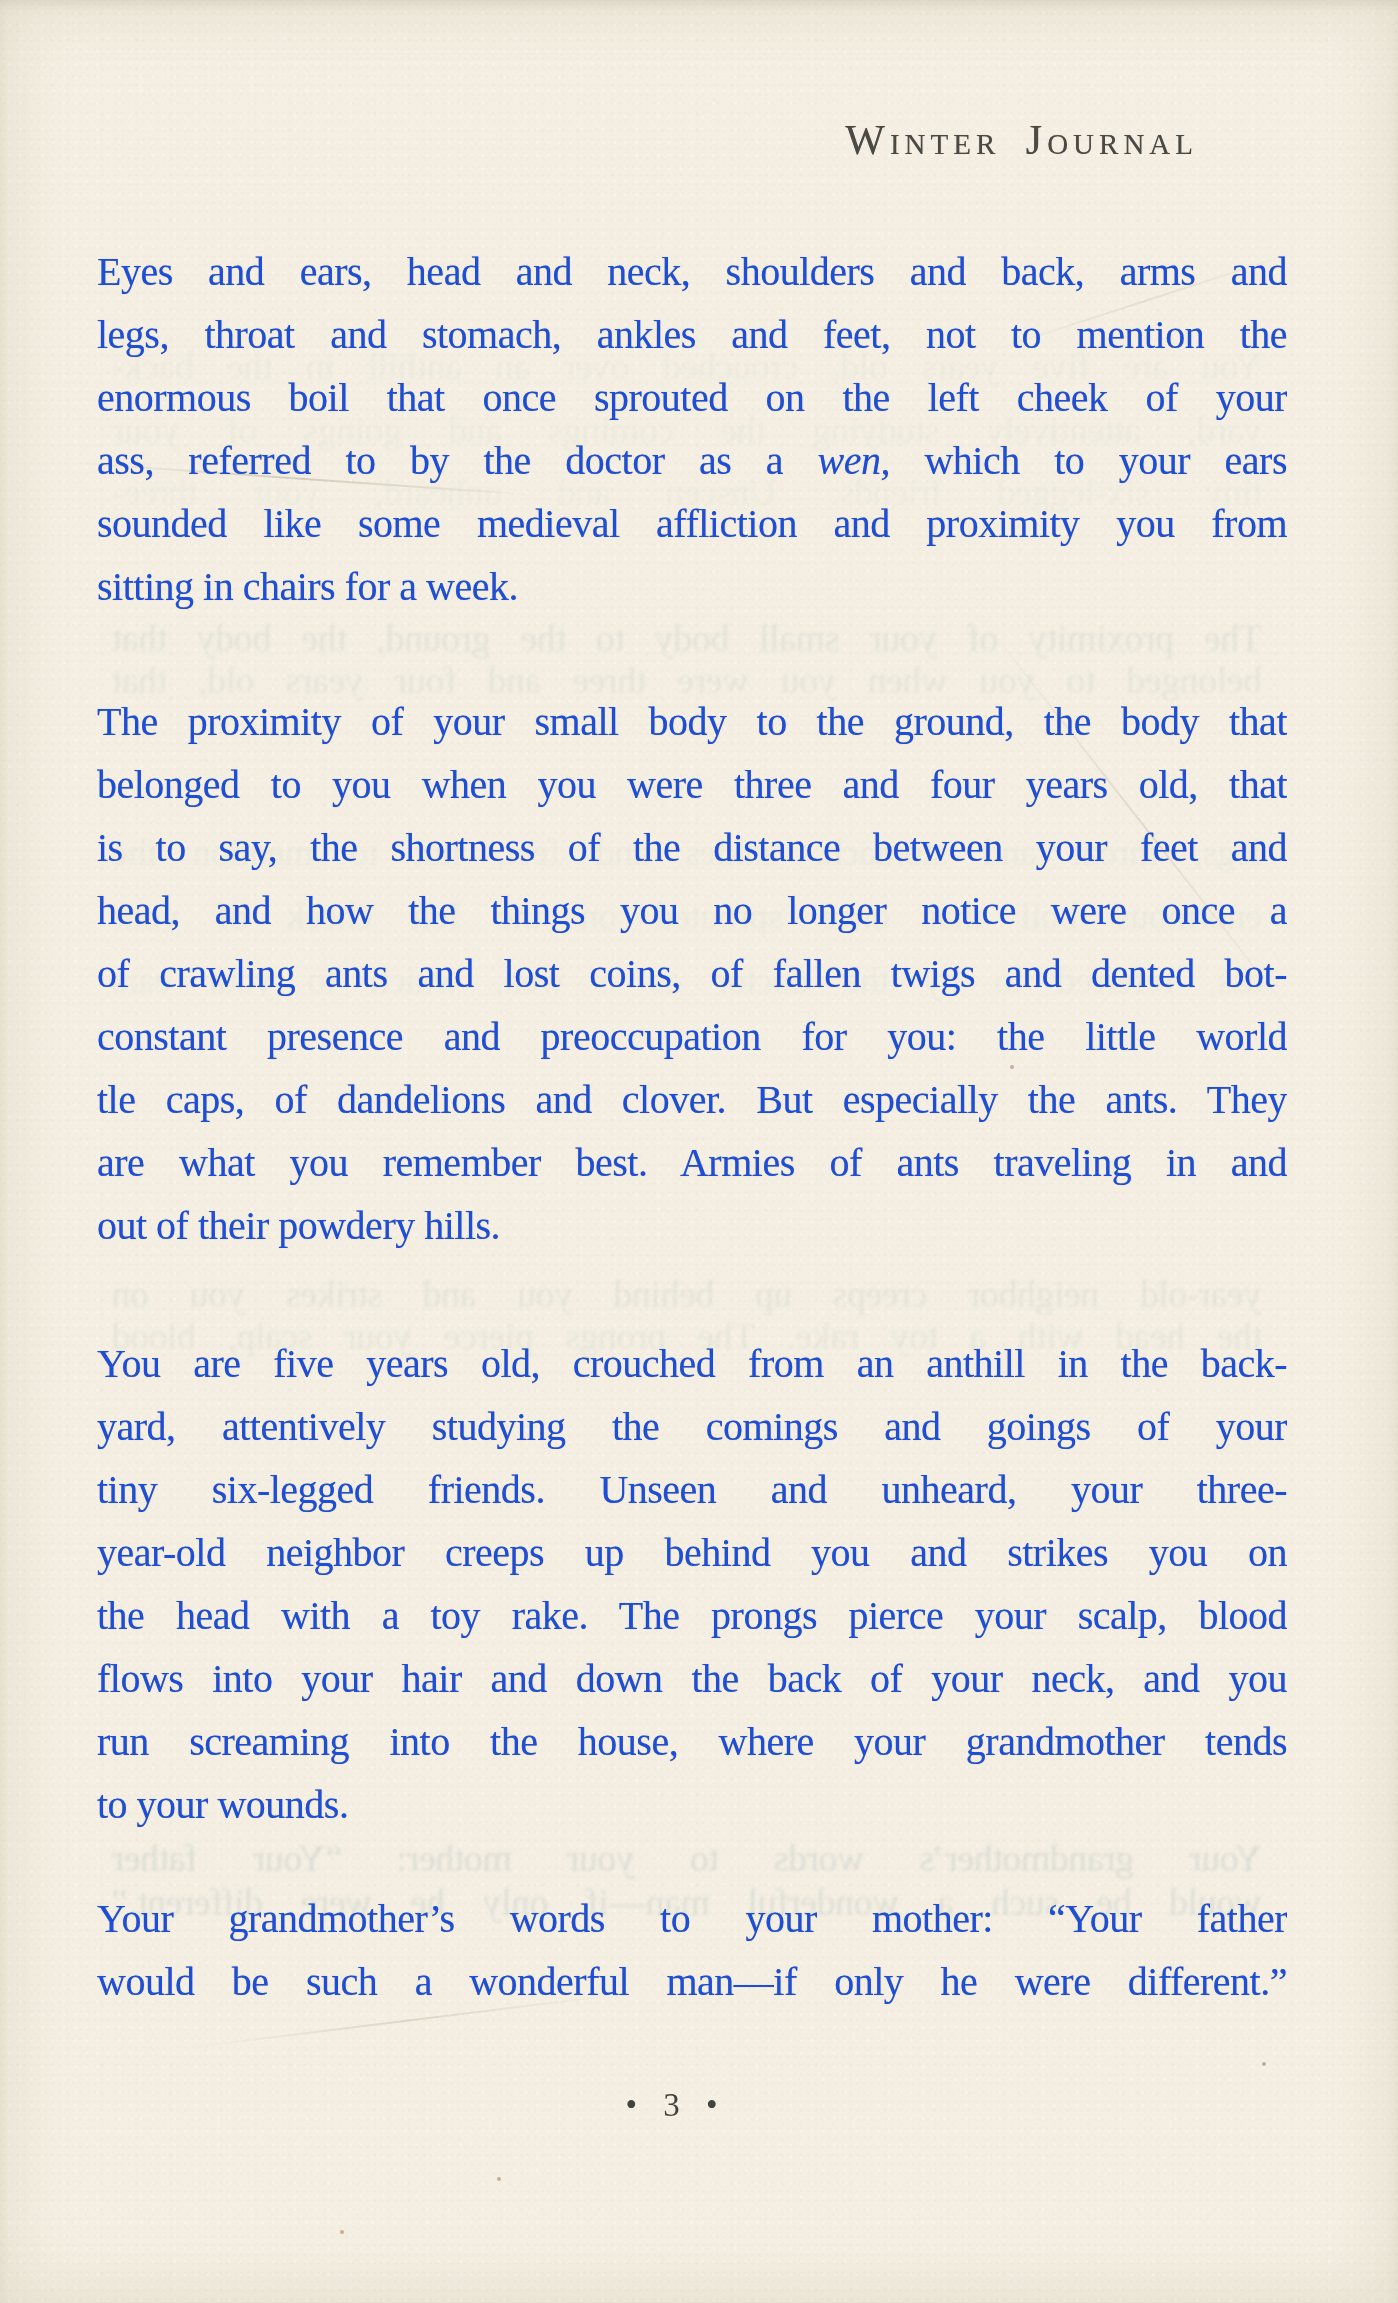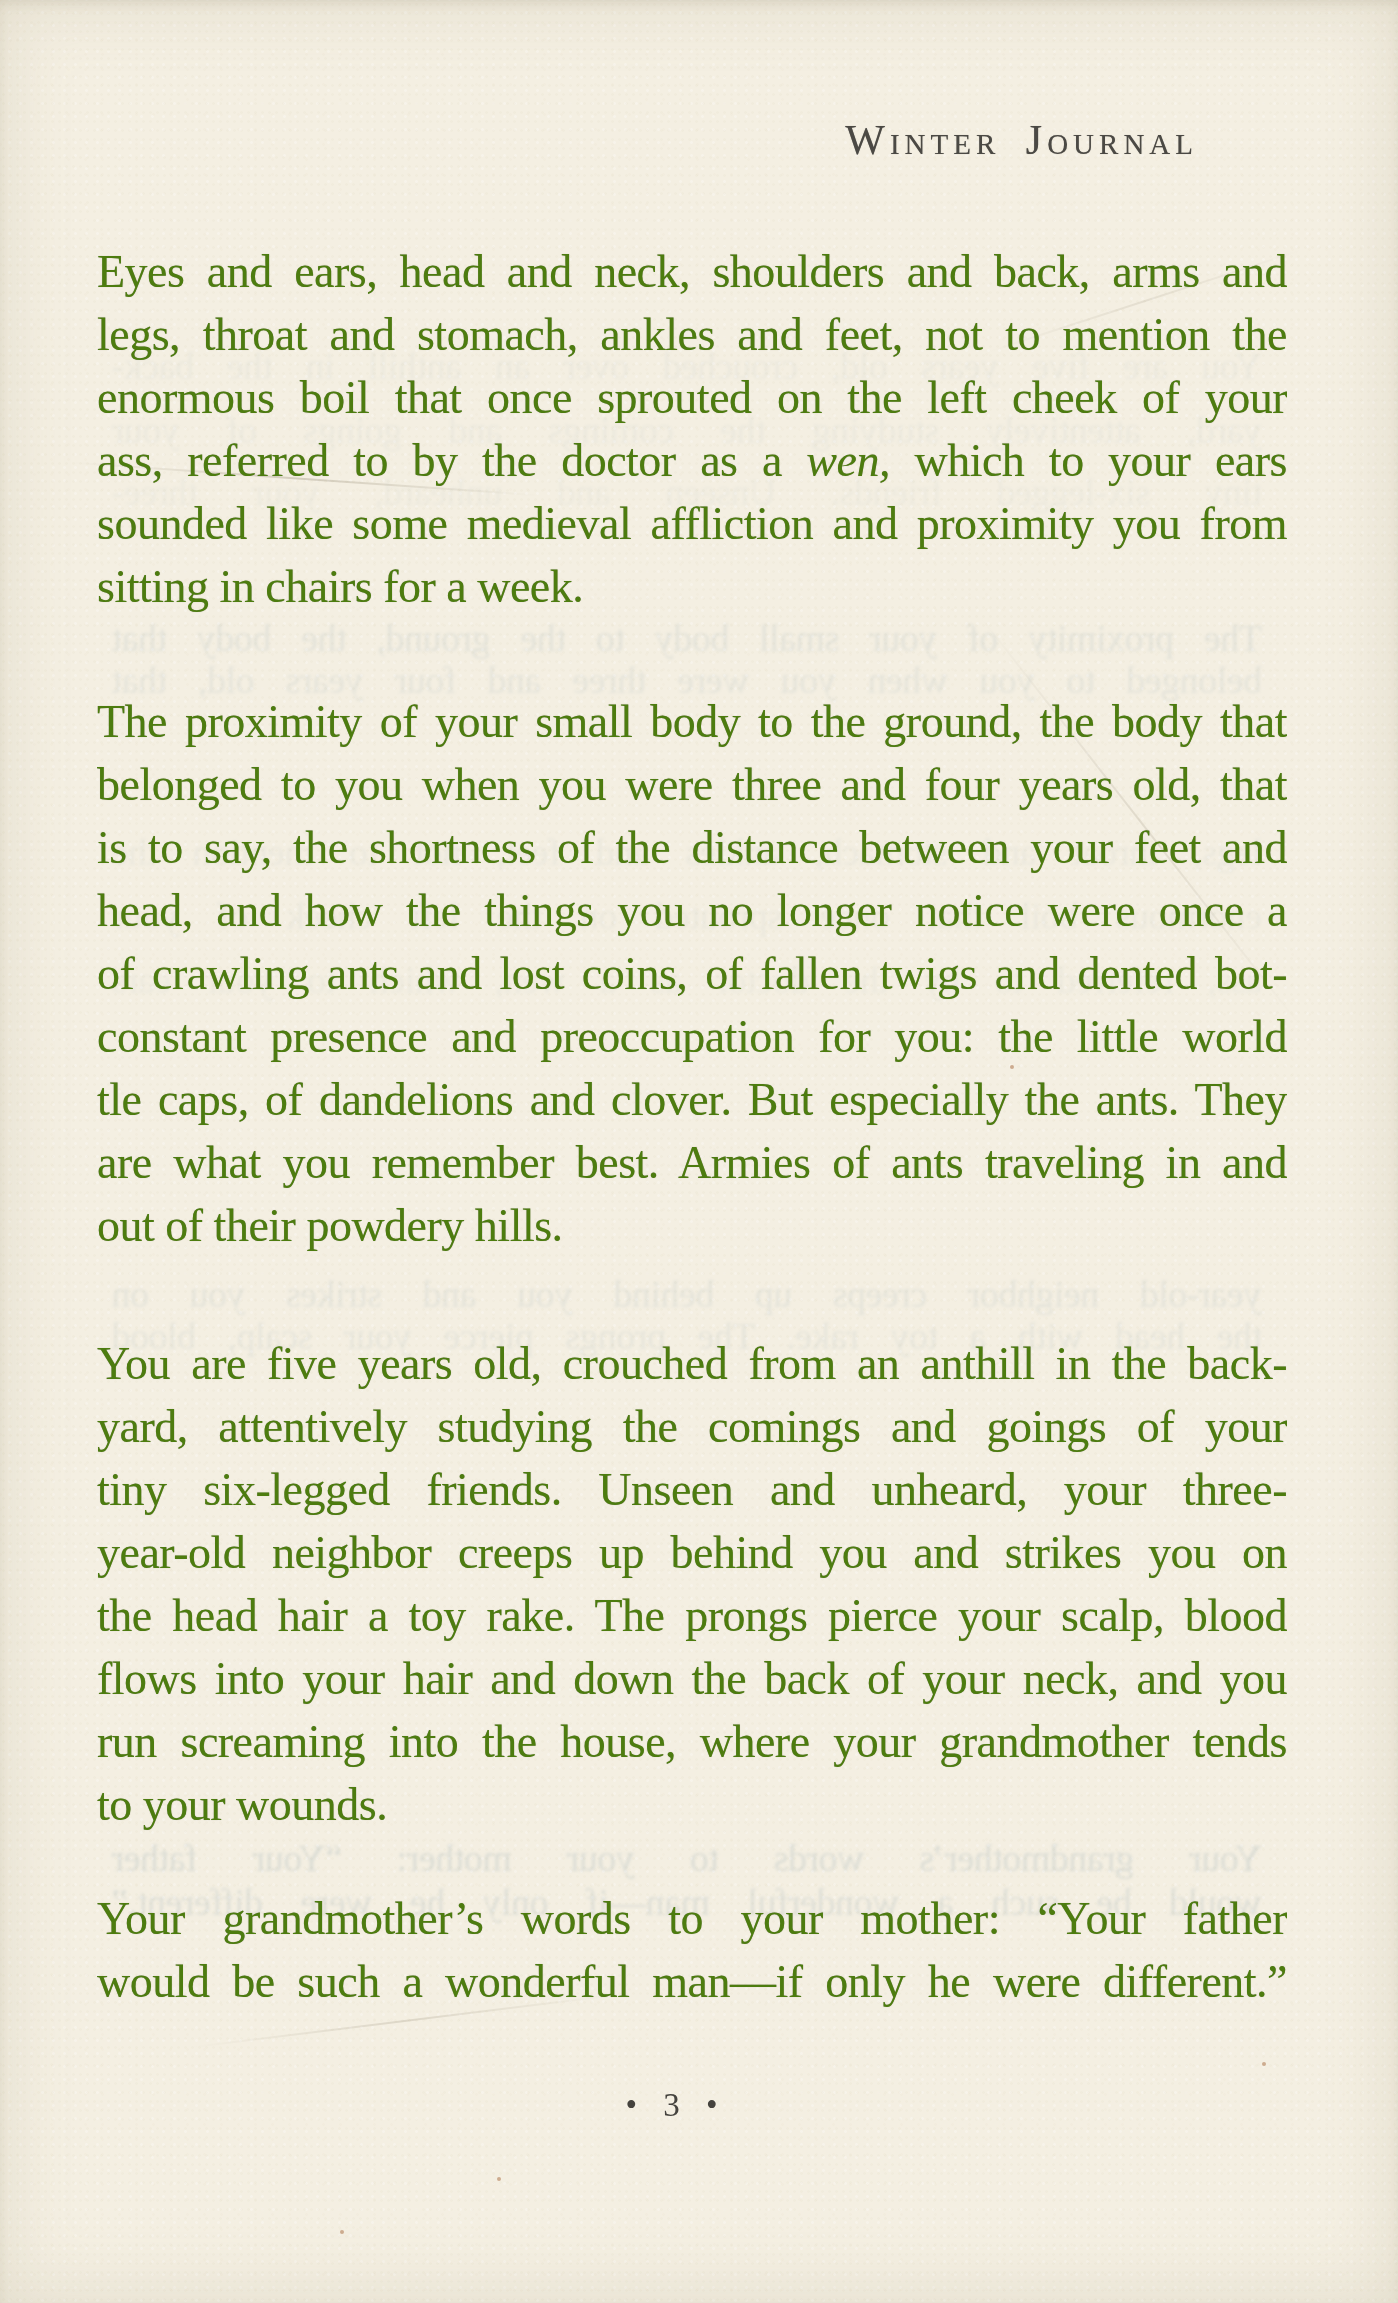--- a/index.html
+++ b/index.html
@@ -35,22 +35,22 @@
   .text-block{
     position:absolute;left:97px;top:0;width:1190px;height:2303px;z-index:2;
   }
   .para{position:absolute;left:0;width:1190px;}
   .para-0{top:240px}
   .para-1{top:690px}
   .para-2{top:1332px}
   .para-3{top:1887px}
   .line{
     height:63px;line-height:63px;
-    font-size:46px;letter-spacing:-0.5px;
-    color:#4d7c0f;
+    font-size:40px;letter-spacing:-0.5px;
+    color:#1d4ed8;
     text-align:justify;text-align-last:justify;
     overflow:hidden;white-space:nowrap;
     text-shadow:0 0 0.7px rgba(60,58,53,0.45);
   }
   .line.last{text-align-last:left;}
   .line i{}
   .folio{
     position:absolute;left:0;top:2085px;width:1352px;z-index:2;
     text-align:center;
     font-size:33px;line-height:40px;letter-spacing:9px;
@@ -109,21 +109,21 @@
       <div class="line">constant presence and preoccupation for you: the little world</div>
       <div class="line">tle caps, of dandelions and clover. But especially the ants. They</div>
       <div class="line">are what you remember best. Armies of ants traveling in and</div>
       <div class="line last">out of their powdery hills.</div>
     </div>
     <div class="para para-2">
       <div class="line">You are five years old, crouched from an anthill in the back-</div>
       <div class="line">yard, attentively studying the comings and goings of your</div>
       <div class="line">tiny six-legged friends. Unseen and unheard, your three-</div>
       <div class="line">year-old neighbor creeps up behind you and strikes you on</div>
-      <div class="line">the head hair a toy rake. The prongs pierce your scalp, blood</div>
+      <div class="line">the head with a toy rake. The prongs pierce your scalp, blood</div>
       <div class="line">flows into your hair and down the back of your neck, and you</div>
       <div class="line">run screaming into the house, where your grandmother tends</div>
       <div class="line last">to your wounds.</div>
     </div>
     <div class="para para-3">
       <div class="line">Your grandmother’s words to your mother: “Your father</div>
       <div class="line">would be such a wonderful man—if only he were different.”</div>
     </div>
   </div>
 

